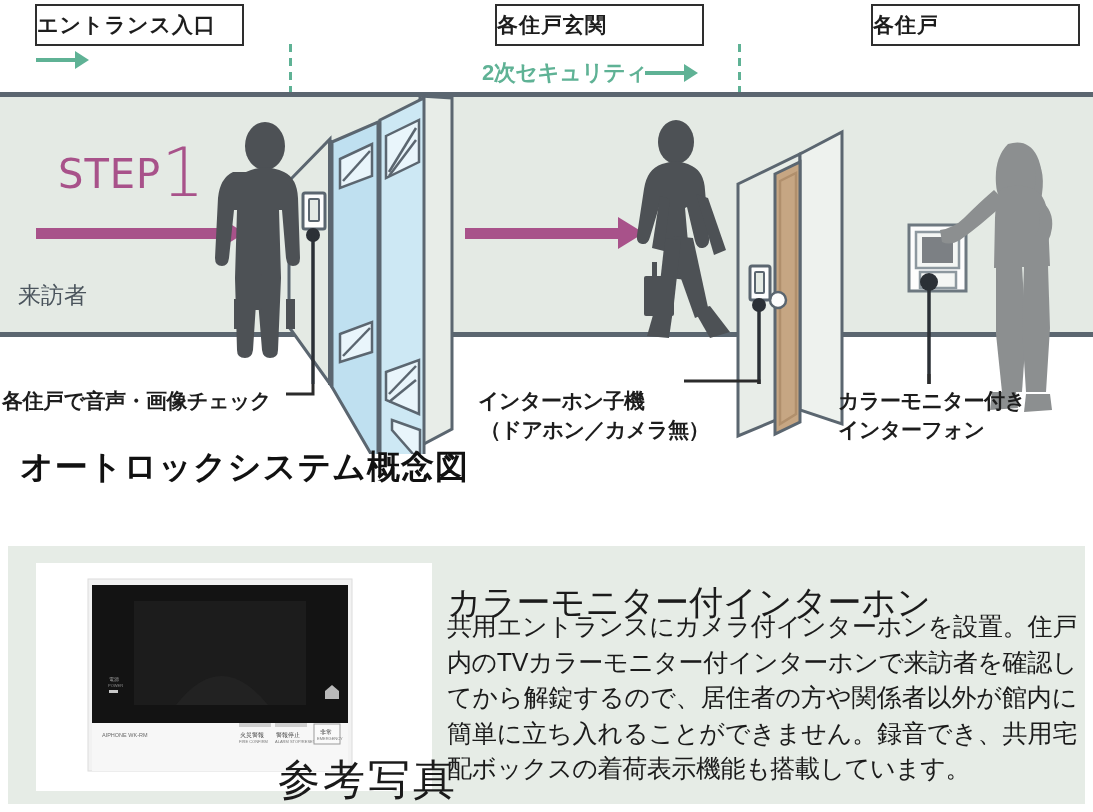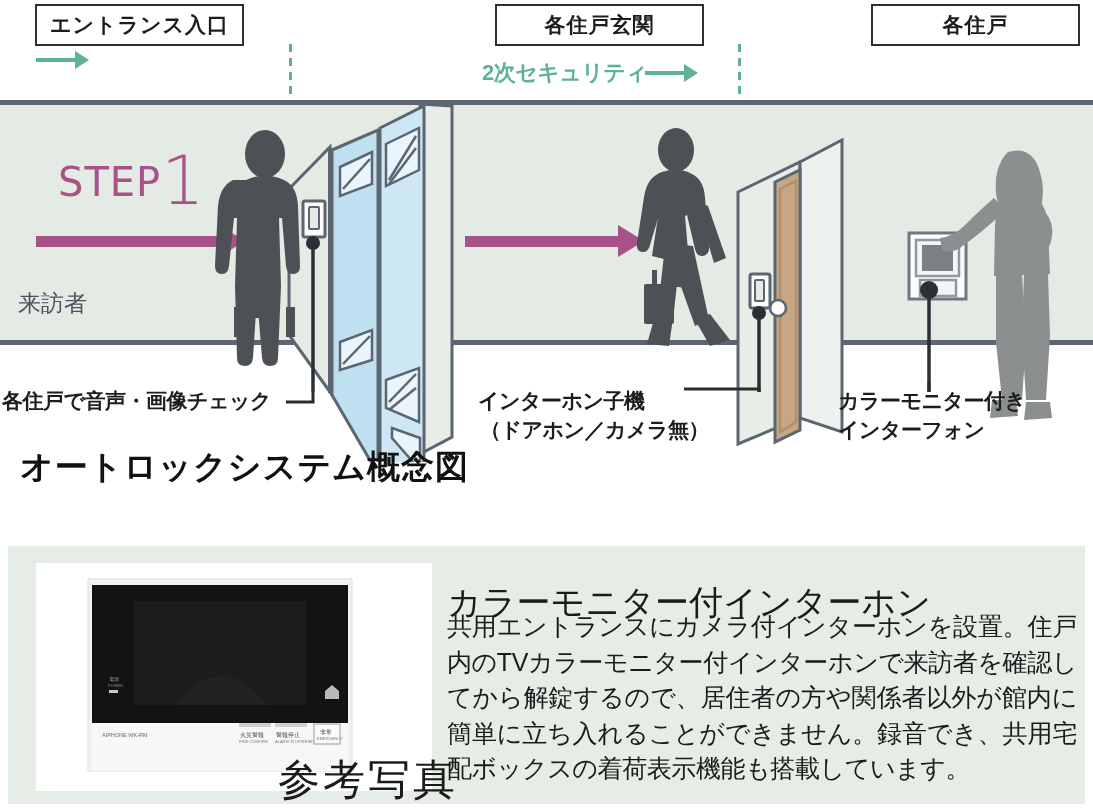--- a/index.html
+++ b/index.html
@@ -6,21 +6,21 @@
   body{
     width:1093px;height:812px;position:relative;background:#ffffff;
     font-family:"Liberation Sans","DejaVu Sans",sans-serif;
     overflow:hidden;
   }
   .abs{position:absolute;}
 
   
   .zone-box{
     position:absolute;border:2px solid #2e2e2e;background:#fff;
-    display:flex;align-items:center;justify-content:center;
+    display:flex;align-items:center;justify-content:flex-start;
     font-weight:bold;font-size:21px;color:#1d1d1d;letter-spacing:1px;
     height:38px;
   }
   
   .sec-label{
     position:absolute;display:flex;align-items:center;
     color:#5fb295;font-weight:bold;font-size:22px;white-space:nowrap;
   }
   .sec-label .txt{letter-spacing:-0.5px;}
   .sec-arrow{display:inline-block;position:relative;margin-left:-2px;}
@@ -30,21 +30,21 @@
     border-top:9px solid transparent;border-bottom:9px solid transparent;
     border-left:14px solid #5fb295;
   }
   .dashline{
     position:absolute;width:3px;
     background-image:linear-gradient(#5fb295 60%,rgba(0,0,0,0) 0%);
     background-size:3px 14px;background-repeat:repeat-y;
   }
 
   
-  #scene{position:absolute;left:0;top:92px;width:1093px;height:370px;}
+  #scene{position:absolute;left:0;top:84px;width:1093px;height:370px;}
   .wall{
     position:absolute;left:0;top:8px;width:1093px;height:235px;
     background:#e4eae4;border-top:5px solid #5b6670;border-bottom:5px solid #5b6670;
   }
   .step{
     position:absolute;color:#a8528a;font-weight:400;
     font-family:"DejaVu Sans",sans-serif;
   }
   .step .word{font-size:40px;letter-spacing:1px;}
   .step .num{font-size:68px;font-weight:300;line-height:0.8;vertical-align:-8px;}

